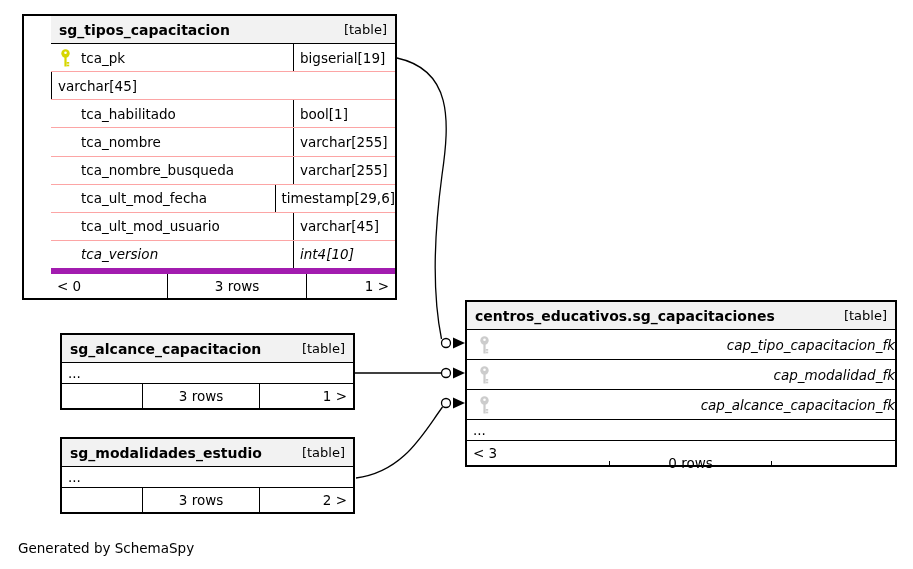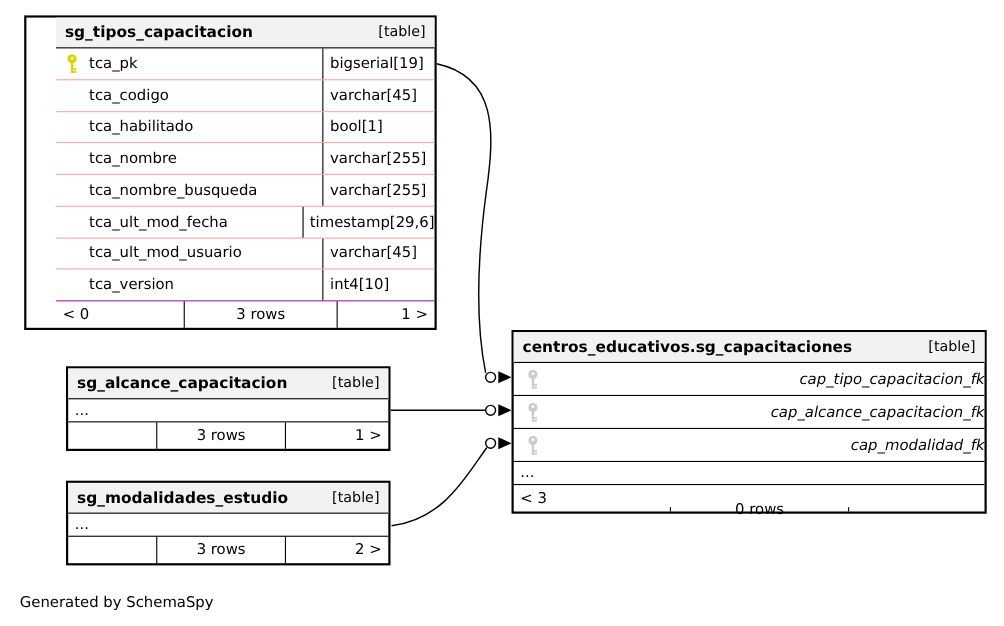--- a/index.html
+++ b/index.html
@@ -33,21 +33,21 @@
   .tbl-badge { font-weight: normal; font-size: 13px; white-space: nowrap; }
 
   .rows { display: flex; flex-direction: column; flex: 1; }
   .col-row {
     display: flex;
     border-bottom: 1px solid #fca5a5;
     flex: 1;
     align-items: stretch;
     font-size: 13.5px;
   }
-  .col-row:last-child { border-bottom: 1px solid #a21caf; }
+  .col-row:last-child { border-bottom: 6px solid #a21caf; font-style: italic; }
   .name-cell {
     position: relative;
     display: flex;
     align-items: center;
     padding-left: 30px;
     box-sizing: border-box;
     white-space: nowrap;
   }
   .type-cell {
     border-left: 1px solid #000;
@@ -142,23 +142,20 @@
               <rect x="6.6" y="13" width="2.6" height="1.7"></rect>
               <rect x="6.6" y="15.6" width="2.6" height="1.7"></rect>
             </g>
             <circle cx="5.5" cy="3.8" r="1.3" fill="#ffffff"></circle>
           </svg>
           <span>tca_pk</span>
         </div>
         <div class="type-cell">bigserial[19]</div>
       </div>
       <div class="col-row">
-        <div class="name-cell" style="width:242px;">
-            <span>tca_codigo</span>
-          </div>
         <div class="type-cell">varchar[45]</div>
       </div>
       <div class="col-row">
         <div class="name-cell" style="width:242px;">
             <span>tca_habilitado</span>
           </div>
         <div class="type-cell">bool[1]</div>
       </div>
       <div class="col-row">
         <div class="name-cell" style="width:242px;">
@@ -244,33 +241,33 @@
     <div class="fk-row">
       <svg class="key-ico" style="left:12px;" width="12" height="18" viewBox="0 0 12 18">
         <g fill="#cccccc">
           <circle cx="5.5" cy="4.5" r="4.2"></circle>
           <rect x="4.4" y="7.5" width="2.2" height="10"></rect>
           <rect x="6.6" y="13" width="2.6" height="1.7"></rect>
           <rect x="6.6" y="15.6" width="2.6" height="1.7"></rect>
         </g>
         <circle cx="5.5" cy="3.8" r="1.3" fill="#ffffff"></circle>
       </svg>
-      <span>cap_alcance_capacitacion_fk</span>
+      <span>cap_modalidad_fk</span>
     </div>
     <div class="fk-row">
       <svg class="key-ico" style="left:12px;" width="12" height="18" viewBox="0 0 12 18">
         <g fill="#cccccc">
           <circle cx="5.5" cy="4.5" r="4.2"></circle>
           <rect x="4.4" y="7.5" width="2.2" height="10"></rect>
           <rect x="6.6" y="13" width="2.6" height="1.7"></rect>
           <rect x="6.6" y="15.6" width="2.6" height="1.7"></rect>
         </g>
         <circle cx="5.5" cy="3.8" r="1.3" fill="#ffffff"></circle>
       </svg>
-      <span>cap_modalidad_fk</span>
+      <span>cap_alcance_capacitacion_fk</span>
     </div>
     <div class="ellipsis-row">...</div>
     <div class="tbl-footer">
       <div class="f-cell" style="width:142px;">&lt; 3</div>
       <div class="f-cell f-mid" style="width:163px;margin-top:20px;">0 rows</div>
       <div class="f-cell f-right" style="flex:1;"></div>
     </div>
   </div>
 
   <div id="note">Generated by SchemaSpy</div>

